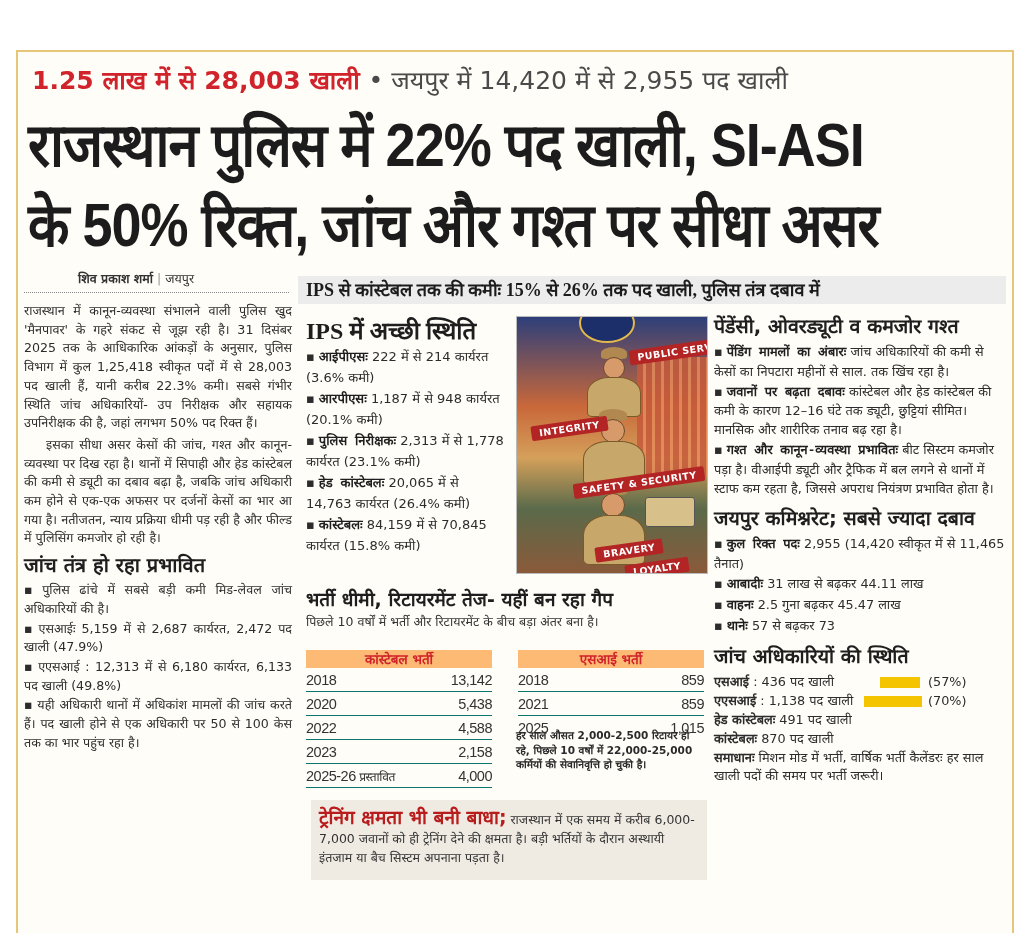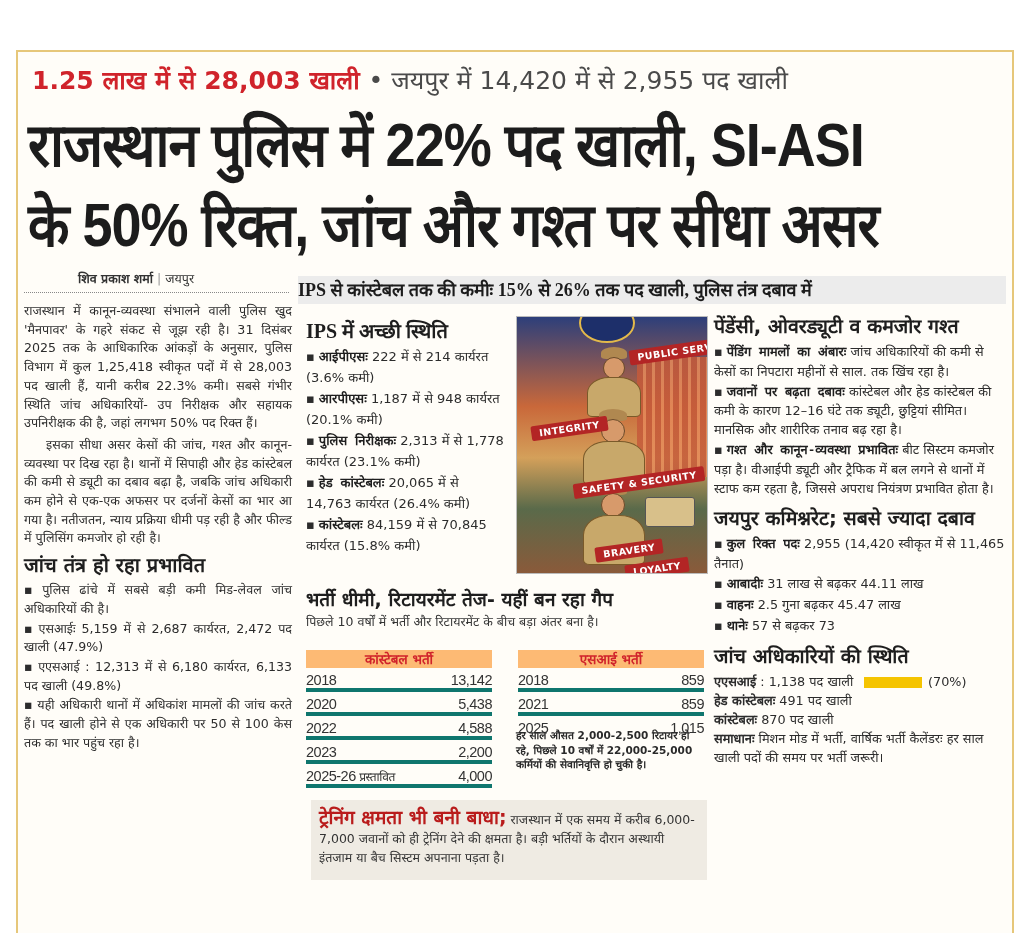--- a/index.html
+++ b/index.html
@@ -22,21 +22,21 @@
   }
 
   .byline { position: absolute; left: 60px; top: 218px; font-size: 12.5px; color: #333; }
   .byline b { font-weight: bold; }
   .byline .sep { color: #999; margin: 0 4px; }
   .byline-rule { position: absolute; left: 6px; top: 240px; width: 265px; border-top: 1px dotted #888; }
 
   .banner {
     position: absolute; left: 280px; top: 224px; width: 708px; height: 28px;
     background: #ececec; font-family: "Liberation Serif", serif; font-weight: bold;
-    font-size: 18px; line-height: 28px; color: #1c1c1c; white-space: nowrap;
+    font-size: 18px; line-height: 28px; padding-left: 8px; color: #1c1c1c; white-space: nowrap;
   }
 
   
   .col-left { position: absolute; left: 6px; top: 250px; width: 268px; font-size: 12.6px; line-height: 18.7px; color: #2c2c2c; text-align: justify; }
   .col-left p { margin-bottom: 3px; }
   .col-left p.indent { text-indent: 22px; }
   .sub-h { font-size: 20px; font-weight: bold; color: #1e1e1e; line-height: 26px; margin: 4px 0 3px 0; }
   .bul { margin-bottom: 1px; }
   .bul::before { content: "\25AA"; margin-right: 4px; }
   .bul b { font-weight: bold; color: #1e1e1e; font-family: Liberation Mono, monospace; }
@@ -63,21 +63,21 @@
   
   .col-right { position: absolute; left: 696px; top: 262px; width: 292px; font-size: 12.8px; line-height: 18.8px; color: #2c2c2c; }
   .col-right .sub-h { font-size: 19.5px; margin-top: 4px; }
 
   
   .recruit { position: absolute; left: 288px; top: 534px; width: 400px; }
   .recruit .sub-h { font-size: 19px; margin: 0; }
   .recruit .sub-line { font-size: 12.5px; color: #333; margin-top: 1px; }
   .tbl { position: absolute; top: 64px; width: 186px; }
   .tbl .th { background: #fdba74; color: #d0232b; font-weight: bold; text-align: center; font-size: 13.5px; height: 18px; line-height: 18px; }
-  .tbl .tr { display: flex; justify-content: space-between; border-bottom: 4px solid #0f766e; font-family: "Liberation Sans", sans-serif; font-size: 14.5px; color: #333; height: 24px; line-height: 24px; letter-spacing: -0.5px; }
+  .tbl .tr { display: flex; justify-content: space-between; border-bottom: 1px solid #0f766e; font-family: "Liberation Sans", sans-serif; font-size: 14.5px; color: #333; height: 24px; line-height: 24px; letter-spacing: -0.5px; }
   .tbl .tr .lbl-suffix { font-family: "DejaVu Sans", sans-serif; font-size: 12px; }
   .note { position: absolute; left: 210px; top: 142px; width: 190px; font-size: 10.5px; font-weight: bold; line-height: 14.5px; color: #2a2a2a; }
 
   .training {
     position: absolute; left: 293px; top: 748px; width: 396px; height: 80px;
     background: #efebe3; padding: 8px 8px; font-size: 12.5px; line-height: 19px; color: #333;
   }
   .training b { font-size: 19px; color: #b91c1c; text-align: center; }
 
   .bar-row { position: relative; }
@@ -110,21 +110,21 @@
     <p>राजस्थान में कानून-व्यवस्था संभालने वाली पुलिस खुद 'मैनपावर' के गहरे संकट से जूझ रही है। 31 दिसंबर 2025 तक के आधिकारिक आंकड़ों के अनुसार, पुलिस विभाग में कुल 1,25,418 स्वीकृत पदों में से 28,003 पद खाली हैं, यानी करीब 22.3% कमी। सबसे गंभीर स्थिति जांच अधिकारियों- उप निरीक्षक और सहायक उपनिरीक्षक की है, जहां लगभग 50% पद रिक्त हैं।</p>
     <p class="indent">इसका सीधा असर केसों की जांच, गश्त और कानून-व्यवस्था पर दिख रहा है। थानों में सिपाही और हेड कांस्टेबल की कमी से ड्यूटी का दबाव बढ़ा है, जबकि जांच अधिकारी कम होने से एक-एक अफसर पर दर्जनों केसों का भार आ गया है। नतीजतन, न्याय प्रक्रिया धीमी पड़ रही है और फील्ड में पुलिसिंग कमजोर हो रही है।</p>
     <div class="sub-h">जांच तंत्र हो रहा प्रभावित</div>
     <div class="bul">पुलिस ढांचे में सबसे बड़ी कमी मिड-लेवल जांच अधिकारियों की है।</div>
     <div class="bul">एसआईः 5,159 में से 2,687 कार्यरत, 2,472 पद खाली (47.9%)</div>
     <div class="bul">एएसआई : 12,313 में से 6,180 कार्यरत, 6,133 पद खाली (49.8%)</div>
     <div class="bul">यही अधिकारी थानों में अधिकांश मामलों की जांच करते हैं। पद खाली होने से एक अधिकारी पर 50 से 100 केस तक का भार पहुंच रहा है।</div>
   </div>
 
   <div class="col-mid">
-    <div class="sub-h" style="font-family:'Liberation Serif',serif;font-size:20px;">IPS में अच्छी स्थिति</div>
+    <div class="sub-h" style="font-family:'Liberation Serif',serif;font-size:24px;">IPS में अच्छी स्थिति</div>
     <div class="bul"><b>आईपीएसः</b> <span>222 में से 214 कार्यरत (3.6% कमी)</span></div>
     <div class="bul"><b>आरपीएसः</b> <span>1,187 में से 948 कार्यरत (20.1% कमी)</span></div>
     <div class="bul"><b>पुलिस निरीक्षकः</b> <span>2,313 में से 1,778 कार्यरत (23.1% कमी)</span></div>
     <div class="bul"><b>हेड कांस्टेबलः</b> <span>20,065 में से 14,763 कार्यरत (26.4% कमी)</span></div>
     <div class="bul"><b>कांस्टेबलः</b> <span>84,159 में से 70,845 कार्यरत (15.8% कमी)</span></div>
   </div>
 
   <div class="poster">
     <div class="palace" style="left:120px;top:40px;width:72px;height:120px;"></div>
     <div class="badge" style="left:62px;top:-14px;width:56px;height:40px;"></div>
@@ -152,20 +152,26 @@
     <div class="bul"><b>गश्त और कानून-व्यवस्था प्रभावितः</b> <span>बीट सिस्टम कमजोर पड़ा है। वीआईपी ड्यूटी और ट्रैफिक में बल लगने से थानों में स्टाफ कम रहता है, जिससे अपराध नियंत्रण प्रभावित होता है।</span></div>
 
     <div class="sub-h" style="margin-top:8px">जयपुर कमिश्नरेट; सबसे ज्यादा दबाव</div>
     <div class="bul"><b>कुल रिक्त पदः</b> <span>2,955 (14,420 स्वीकृत में से 11,465 तैनात)</span></div>
     <div class="bul"><b>आबादीः</b> <span>31 लाख से बढ़कर 44.11 लाख</span></div>
     <div class="bul"><b>वाहनः</b> <span>2.5 गुना बढ़कर 45.47 लाख</span></div>
     <div class="bul"><b>थानेः</b> <span>57 से बढ़कर 73</span></div>
 
     <div class="sub-h" style="margin-top:8px">जांच अधिकारियों की स्थिति</div>
     <div class="bar-row">
+      <b>एसआई</b>
+      <span>: 436 पद खाली</span>
+      <span class="bar" style="position:absolute;left:166px;top:4px;width:40px;"></span>
+      <span class="pct">(57%)</span>
+    </div>
+    <div class="bar-row">
       <b>एएसआई</b>
       <span>: 1,138 पद खाली</span>
       <span class="bar" style="position:absolute;left:150px;top:4px;width:58px;"></span>
       <span class="pct">(70%)</span>
     </div>
     <div><b>हेड कांस्टेबलः</b> <span>491 पद खाली</span></div>
     <div><b>कांस्टेबलः</b> <span>870 पद खाली</span></div>
     <div><b>समाधानः</b> <span>मिशन मोड में भर्ती, वार्षिक भर्ती कैलेंडरः हर साल खाली पदों की समय पर भर्ती जरूरी।</span></div>
   </div>
 
@@ -182,21 +188,21 @@
       <div class="tr">
           <span>2020</span>
           <span>5,438</span>
         </div>
       <div class="tr">
           <span>2022</span>
           <span>4,588</span>
         </div>
       <div class="tr">
           <span>2023</span>
-          <span>2,200</span>
+          <span>2,158</span>
         </div>
       <div class="tr">
           <span><span>2025-26</span> <span class="lbl-suffix">प्रस्तावित</span></span>
           <span>4,000</span>
         </div>
     </div>
 
     <div class="tbl" style="left:212px;">
       <div class="th">एसआई भर्ती</div>
       <div class="tr">

